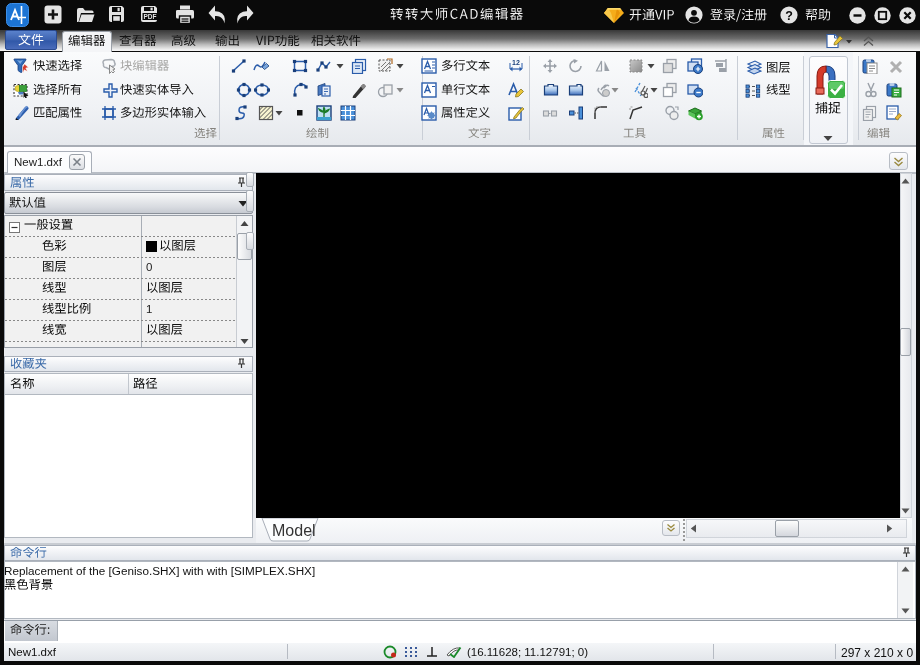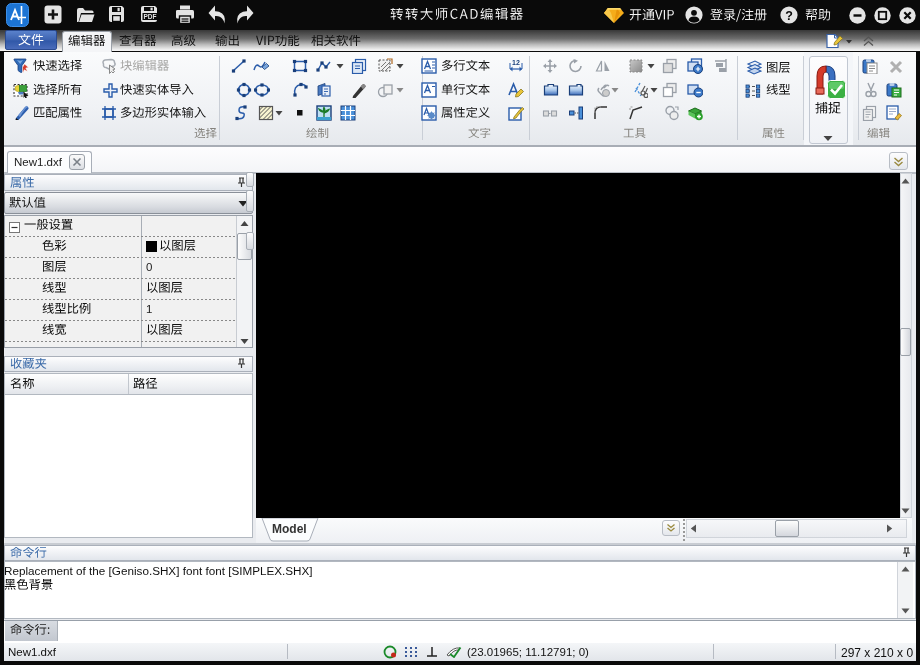--- a/index.html
+++ b/index.html
@@ -614,21 +614,21 @@
   </svg>
 <div style="position:absolute;left:889px;top:152px;width:19px;height:18px;background:linear-gradient(#fdfdfe,#e4e7ec);border:1px solid #b8bdc5;border-radius:3px"></div>
 <svg style="position:absolute;left:893px;top:156px" width="11" height="11">
     <path d="M1.5 2 L5.5 5.5 L9.5 2 M1.5 6 L5.5 9.5 L9.5 6" fill="none" stroke="#9a8a40" stroke-width="1.4"></path>
   </svg>
 <div style="position:absolute;left:256px;top:518px;width:656px;height:27px;background:linear-gradient(#fafbfc,#edeff3)"></div>
 <div style="position:absolute;left:4px;top:538px;width:252px;height:7px;background:#e9ebef"></div>
 <svg style="position:absolute;left:258px;top:518px" width="64" height="24">
     <path d="M4 0 L60 0 L52 21 Q51.5 23 49 23 L15 23 Q12.5 23 12 21 Z" fill="#fcfdfe" stroke="#a8aeb8" stroke-width="1"></path>
   </svg>
-<div style="position:absolute;left:272px;top:522px;font-size:12px;font-weight:700;color:#333;white-space:nowrap;">Model</div>
+<div style="position:absolute;left:272px;top:522px;font-size:16px;font-weight:400;color:#333;white-space:nowrap;">Model</div>
 <div style="position:absolute;left:662px;top:520px;width:18px;height:16px;background:linear-gradient(#fdfdfe,#e4e7ec);border:1px solid #b8bdc5;border-radius:3px"></div>
 <svg style="position:absolute;left:666px;top:523px" width="10" height="10">
     <path d="M1.5 1.5 L5 4.5 L8.5 1.5 M1.5 5 L5 8 L8.5 5" fill="none" stroke="#9a8a40" stroke-width="1.3"></path>
   </svg>
 <div style="position:absolute;left:683px;top:519px;width:2px;height:24px;background:repeating-linear-gradient(#999 0 2px,transparent 2px 4px)"></div>
 <div style="position:absolute;left:686px;top:519px;width:221px;height:19px;background:linear-gradient(#f6f7f9,#e9ebef);border:1px solid #d0d4da"></div>
 <svg style="position:absolute;left:690px;top:524px" width="7" height="9">
     <path d="M6 0.5 L6 8.5 L0.8 4.5 Z" fill="#555"></path>
   </svg>
 <div style="position:absolute;left:775px;top:520px;width:24px;height:17px;background:linear-gradient(#fdfdfd,#d4d7dd);border:1px solid #9aa0a8;border-radius:2px"></div>
@@ -637,21 +637,21 @@
   </svg>
 <div style="position:absolute;left:4px;top:543px;width:912px;height:2px;background:#c8ccd2"></div>
 <div style="position:absolute;left:4px;top:545px;width:912px;height:16px;background:linear-gradient(#fdfdfe,#e2e6ec);border:1px solid #aab0ba"></div>
 <svg style="position:absolute;left:10px;top:547px" width="37" height="15">
     <path transform="translate(0,9.8)" fill="#3a6aa8" d="M6.2 -10.5C5.1 -8.8 2.7 -7.3 0.4 -6.7C0.6 -6.4 0.8 -6 1 -5.8C1.9 -6.1 2.8 -6.5 3.6 -7V-6.2H8.6V-7.1C9.4 -6.5 10.3 -6.1 11.2 -5.8C11.4 -6.1 11.7 -6.5 11.9 -6.7C9.9 -7.2 7.8 -8.4 6.7 -9.7L6.9 -10ZM3.7 -7.1C4.6 -7.7 5.5 -8.3 6.2 -9C6.8 -8.3 7.6 -7.7 8.5 -7.1ZM1.6 -5.2V0H2.4V-1H5.3V-5.2ZM2.4 -4.4H4.5V-1.8H2.4ZM6.6 -5.2V1H7.5V-4.4H9.9V-1.8C9.9 -1.6 9.8 -1.6 9.7 -1.5C9.5 -1.5 8.9 -1.5 8.2 -1.6C8.3 -1.3 8.5 -1 8.5 -0.7C9.4 -0.7 10 -0.7 10.3 -0.8C10.7 -1 10.8 -1.3 10.8 -1.8V-5.2Z M17.2 -6.9C17.9 -6.3 18.7 -5.5 19.1 -5L19.8 -5.5C19.4 -6.1 18.6 -6.9 17.9 -7.4ZM14.4 -4.6V-3.8H21.1C20.4 -3 19.4 -2.1 18.6 -1.3C18 -1.8 17.3 -2.2 16.7 -2.5L16.1 -1.9C17.4 -1 19.2 0.2 20 1L20.8 0.3C20.4 -0 19.9 -0.4 19.4 -0.8C20.6 -2 21.9 -3.3 22.8 -4.3L22.1 -4.7L22 -4.6ZM18.6 -10.4C17.3 -8.6 15 -7 12.7 -6C13 -5.8 13.3 -5.5 13.4 -5.3C15.2 -6.1 17.1 -7.4 18.5 -8.9C19.9 -7.5 21.9 -6.1 23.6 -5.3C23.7 -5.5 24.1 -5.9 24.3 -6.1C22.5 -6.8 20.4 -8.2 19.1 -9.5L19.4 -9.9Z M30 -9.6V-8.7H36V-9.6ZM27.9 -10.3C27.3 -9.4 26.1 -8.4 25 -7.7C25.2 -7.5 25.4 -7.1 25.6 -6.9C26.7 -7.7 27.9 -8.9 28.8 -10ZM29.4 -6.2V-5.3H33.6V-0.2C33.6 -0 33.5 0 33.2 0.1C33 0.1 32.2 0.1 31.3 0C31.4 0.3 31.6 0.7 31.6 0.9C32.8 0.9 33.5 0.9 33.9 0.8C34.3 0.7 34.5 0.4 34.5 -0.2V-5.3H36.3V-6.2ZM28.4 -7.7C27.5 -6.3 26.2 -4.9 24.9 -4C25.1 -3.8 25.4 -3.4 25.6 -3.2C26 -3.6 26.5 -4 27 -4.5V1H27.9V-5.5C28.4 -6.1 28.9 -6.7 29.2 -7.4Z"></path>
   </svg>
 <svg style="position:absolute;left:901px;top:547px" width="11" height="11">
     <path d="M3 1 L8 1 M4 1 L4 6 M7 1 L7 6 M2 6 L9 6 M5.5 6 L5.5 10" stroke="#333" stroke-width="1.2"></path>
   </svg>
 <div style="position:absolute;left:4px;top:561px;width:912px;height:58px;background:#fff;border:1px solid #b2b8c0"></div>
-<div style="position:absolute;left:4px;top:564px;font-size:11.7px;font-weight:400;color:#111;white-space:nowrap;">Replacement of the [Geniso.SHX] font font [SIMPLEX.SHX]</div>
+<div style="position:absolute;left:4px;top:564px;font-size:11.7px;font-weight:400;color:#111;white-space:nowrap;">Replacement of the [Geniso.SHX] with with [SIMPLEX.SHX]</div>
 <svg style="position:absolute;left:4px;top:578.5px" width="49" height="15">
     <path transform="translate(0,9.8)" fill="#111" d="M3.5 -8.6C3.8 -8 4.1 -7.2 4.3 -6.7L4.9 -7C4.8 -7.5 4.5 -8.2 4.1 -8.8ZM8.1 -8.8C7.9 -8.2 7.5 -7.4 7.1 -6.8L7.7 -6.6C8.1 -7.1 8.5 -7.8 8.8 -8.5ZM4.2 -1.1C4.3 -0.5 4.4 0.4 4.4 0.9L5.3 0.8C5.3 0.3 5.2 -0.5 5 -1.2ZM6.7 -1.1C7 -0.4 7.3 0.4 7.4 0.9L8.3 0.7C8.2 0.2 7.9 -0.6 7.6 -1.3ZM9.2 -1.1C9.8 -0.5 10.5 0.4 10.8 1L11.7 0.7C11.4 0.1 10.7 -0.8 10.1 -1.4ZM2.1 -1.4C1.8 -0.7 1.2 0.2 0.7 0.6L1.5 1C2.1 0.5 2.6 -0.4 3 -1.2ZM2.8 -9.1H5.7V-6.4H2.8ZM6.6 -9.1H9.4V-6.4H6.6ZM0.7 -2.8V-1.9H11.6V-2.8H6.6V-3.9H10.6V-4.6H6.6V-5.6H10.3V-9.9H1.9V-5.6H5.7V-4.6H1.7V-3.9H5.7V-2.8Z M18.1 -6.1V-3.9H15.3V-6.1ZM19 -6.1H22V-3.9H19ZM19.7 -8.4C19.3 -7.9 18.8 -7.3 18.4 -6.9H15.1C15.6 -7.4 16 -7.9 16.4 -8.4ZM16.7 -10.4C15.8 -8.7 14.3 -7.2 12.8 -6.3C13 -6.1 13.2 -5.6 13.3 -5.4C13.7 -5.7 14 -6 14.4 -6.3V-1C14.4 0.4 15 0.8 16.9 0.8C17.4 0.8 21.2 0.8 21.7 0.8C23.5 0.8 23.9 0.2 24.1 -1.7C23.9 -1.7 23.5 -1.9 23.2 -2C23.1 -0.4 22.9 -0.1 21.7 -0.1C20.9 -0.1 17.5 -0.1 16.9 -0.1C15.5 -0.1 15.3 -0.2 15.3 -1V-3H22V-2.5H22.9V-6.9H19.5C20.1 -7.5 20.6 -8.2 21.1 -8.9L20.5 -9.3L20.3 -9.2H17C17.2 -9.5 17.3 -9.8 17.5 -10.1Z M33.6 -4.6V-3.6H28V-4.6ZM27 -5.4V1H28V-1.1H33.6V-0C33.6 0.1 33.6 0.2 33.4 0.2C33.2 0.2 32.4 0.2 31.7 0.2C31.9 0.4 32 0.8 32 1C33 1 33.7 1 34.1 0.8C34.4 0.7 34.6 0.5 34.6 -0V-5.4ZM28 -2.9H33.6V-1.8H28ZM28.7 -10.3V-9.3H25.6V-8.5H28.7V-7.4C27.4 -7.2 26.1 -7 25.3 -6.9L25.4 -6.1L28.7 -6.7V-5.8H29.6V-10.3ZM31.4 -10.3V-7.1C31.4 -6.1 31.7 -5.9 32.8 -5.9C33.1 -5.9 34.7 -5.9 34.9 -5.9C35.8 -5.9 36.1 -6.2 36.2 -7.4C36 -7.5 35.6 -7.6 35.4 -7.7C35.4 -6.8 35.3 -6.7 34.8 -6.7C34.5 -6.7 33.2 -6.7 32.9 -6.7C32.4 -6.7 32.3 -6.7 32.3 -7.1V-8C33.5 -8.3 34.8 -8.7 35.7 -9.1L35.1 -9.8C34.4 -9.4 33.3 -9.1 32.3 -8.8V-10.3Z M39.9 -7.9H46.2V-7.1H39.9ZM39.9 -9.3H46.2V-8.5H39.9ZM40.2 -3.6H46V-2.4H40.2ZM44.6 -0.8C45.7 -0.4 47.1 0.3 47.8 0.8L48.4 0.2C47.7 -0.3 46.3 -1 45.2 -1.4ZM40.5 -1.4C39.7 -0.8 38.5 -0.2 37.4 0.1C37.7 0.3 38 0.6 38.1 0.8C39.2 0.3 40.5 -0.4 41.3 -1.1ZM42.2 -6.2C42.3 -6.1 42.5 -5.9 42.6 -5.7H37.6V-4.9H48.5V-5.7H43.6C43.5 -5.9 43.3 -6.2 43.1 -6.4H47.1V-9.9H39V-6.4H42.9ZM39.3 -4.3V-1.7H42.6V0.1C42.6 0.2 42.5 0.2 42.4 0.3C42.2 0.3 41.6 0.3 41 0.2C41.1 0.5 41.2 0.8 41.2 1C42.1 1 42.7 1 43 0.9C43.4 0.8 43.5 0.6 43.5 0.1V-1.7H46.9V-4.3Z"></path>
   </svg>
 <div style="position:absolute;left:897px;top:562px;width:16px;height:56px;background:#f2f3f5;border-left:1px solid #d0d4da"></div>
 <svg style="position:absolute;left:901px;top:566px" width="9" height="7">
     <path d="M4.5 0.5 L8.5 5.5 L0.5 5.5 Z" fill="#555"></path>
   </svg>
 <svg style="position:absolute;left:901px;top:608px" width="9" height="7">
     <path d="M0.5 0.5 L8.5 0.5 L4.5 5.5 Z" fill="#555"></path>
   </svg>
@@ -682,13 +682,13 @@
       <rect x="11" y="9" width="2" height="2"></rect>
     </g>
   </svg>
 <svg style="position:absolute;left:426px;top:646px" width="12" height="12">
     <path d="M6 1 L6 10 M1 10 L11 10" stroke="#222" stroke-width="1.5"></path>
   </svg>
 <svg style="position:absolute;left:445px;top:645px" width="17" height="13">
     <path d="M2 10 Q8 2 15 3 L13.5 5 Q9 4.5 4 11 Z" fill="#fff" stroke="#555" stroke-width="1"></path>
     <path d="M5 9 L9 12 L15.5 2.5" stroke="#1a8a2a" stroke-width="1.8" fill="none"></path>
   </svg>
-<div style="position:absolute;left:467px;top:646px;font-size:11.5px;font-weight:400;color:#111;white-space:nowrap;">(23.01965; 11.12791; 0)</div>
+<div style="position:absolute;left:467px;top:646px;font-size:11.5px;font-weight:400;color:#111;white-space:nowrap;">(16.11628; 11.12791; 0)</div>
 <div style="position:absolute;left:841px;top:646px;font-size:12px;font-weight:400;color:#111;white-space:nowrap;">297 x 210 x 0</div>
 </body></html>

